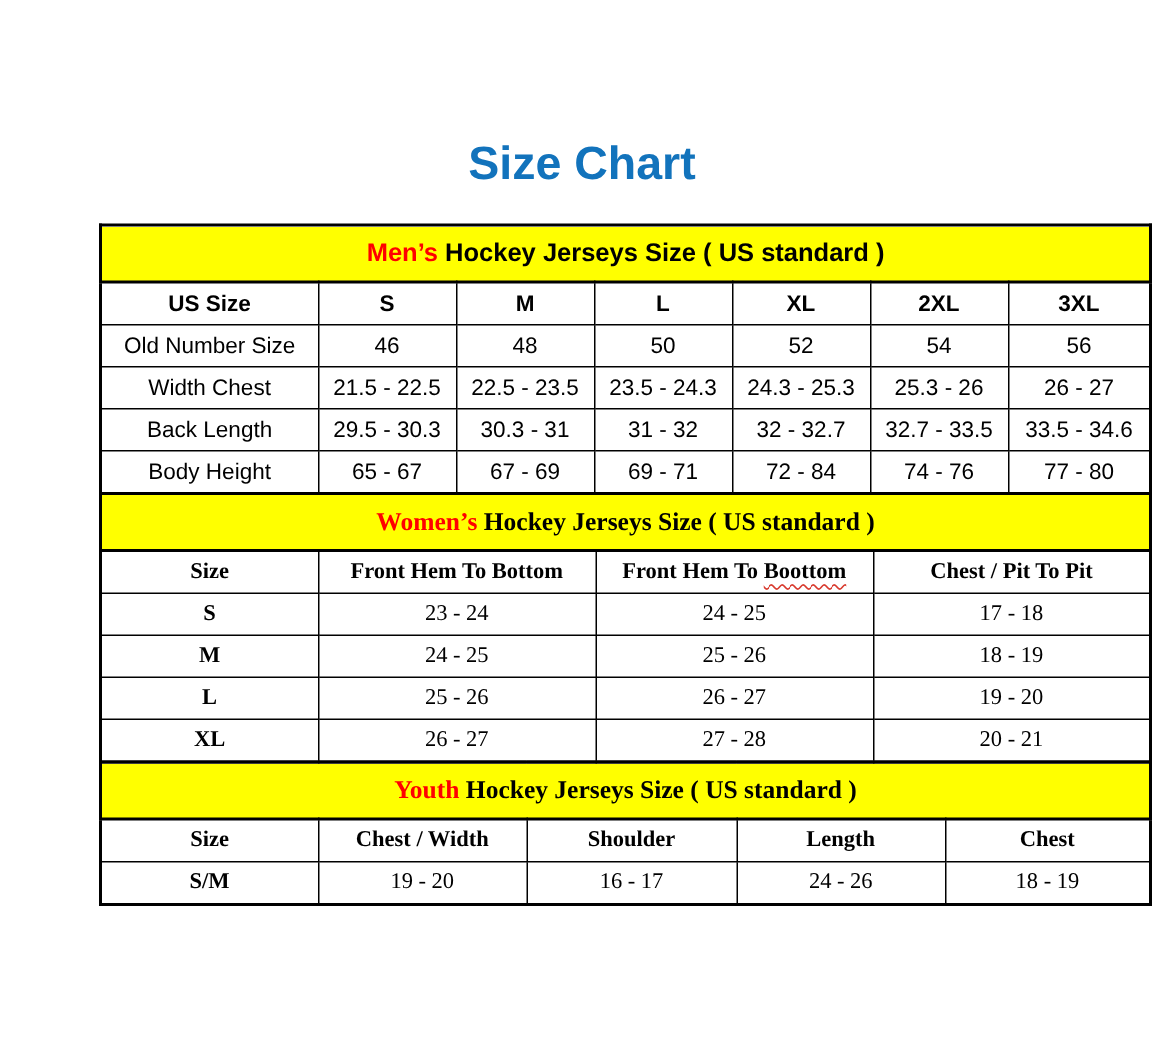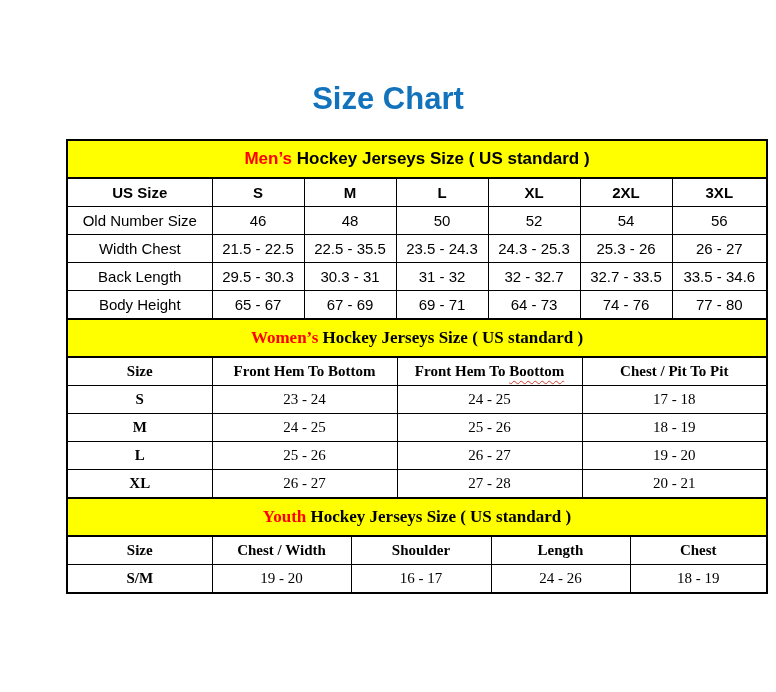--- a/index.html
+++ b/index.html
@@ -2,21 +2,21 @@
 <html><head>
 <meta charset="utf-8">
 <style>
   html, body { margin: 0; padding: 0; background: #ffffff; }
   .page {
     width: 776px; height: 692px; background: #ffffff; overflow: hidden;
     font-family: "Liberation Sans", sans-serif; color: #000;
     position: relative;
   }
   .title {
-    margin: 5px; padding-top: 76px;
+    margin: 15px; padding-top: 76px;
     text-align: center;
     font-size: 31px; font-weight: bold; color: #1273BC;
   }
   .tables { width: 644px; margin: 22px auto 0 auto; }
   table {
     width: 700px; border-collapse: collapse; table-layout: fixed;
     border: 2px solid #000;
   }
   table + table { margin-top: -2px; font-family: Liberation Serif, serif; }
   td {
@@ -76,41 +76,41 @@
         <td>46</td>
         <td>48</td>
         <td>50</td>
         <td>52</td>
         <td>54</td>
         <td>56</td>
       </tr>
       <tr>
         <td>Width Chest</td>
         <td>21.5 - 22.5</td>
-        <td>22.5 - 35.5</td>
+        <td>22.5 - 23.5</td>
         <td>23.5 - 24.3</td>
         <td>24.3 - 25.3</td>
         <td>25.3 - 26</td>
         <td>26 - 27</td>
       </tr>
       <tr>
         <td>Back Length</td>
         <td>29.5 - 30.3</td>
         <td>30.3 - 31</td>
         <td>31 - 32</td>
         <td>32 - 32.7</td>
         <td>32.7 - 33.5</td>
         <td>33.5 - 34.6</td>
       </tr>
       <tr>
         <td>Body Height</td>
         <td>65 - 67</td>
         <td>67 - 69</td>
         <td>69 - 71</td>
-        <td>64 - 73</td>
+        <td>72 - 84</td>
         <td>74 - 76</td>
         <td>77 - 80</td>
       </tr>
     </tbody>
       </table>
 
     <table>
       <colgroup>
         <col style="width:145px">
           <col style="width:185px">

